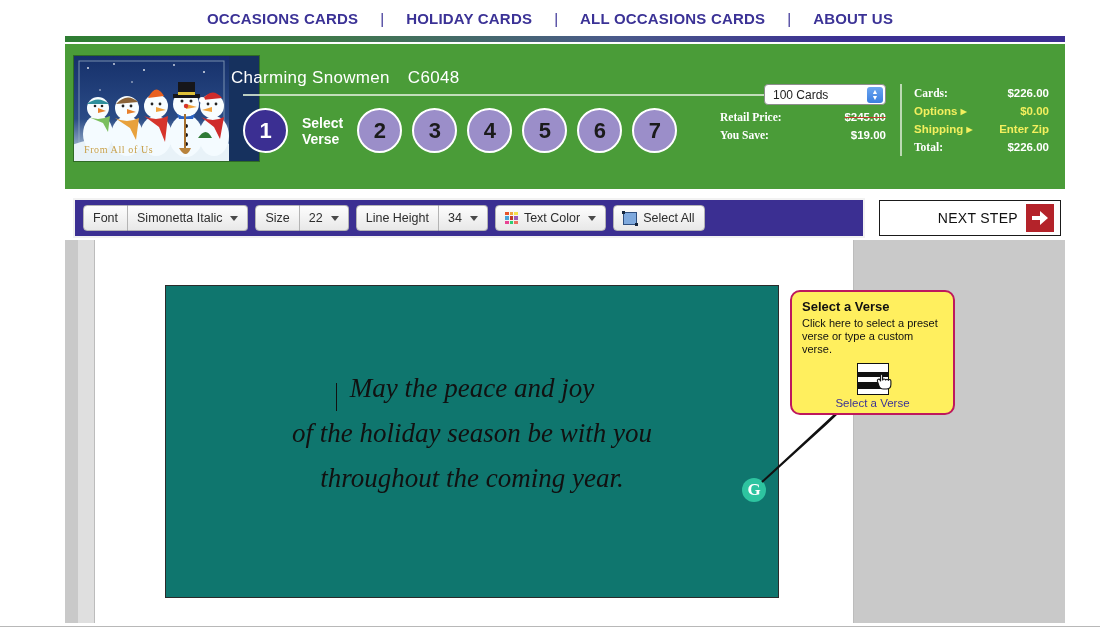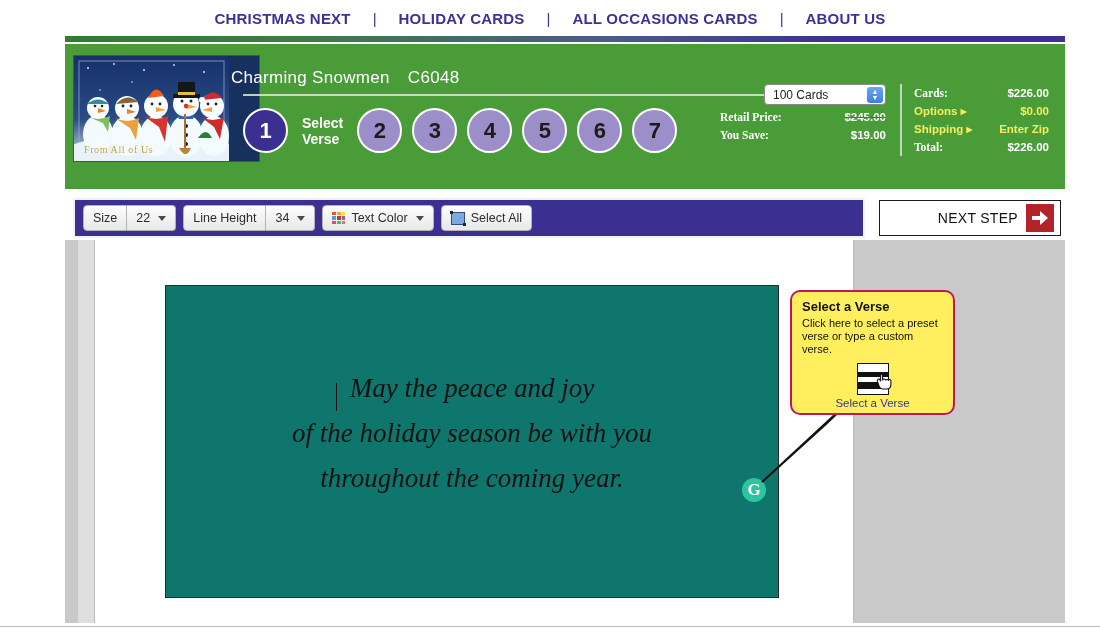--- a/index.html
+++ b/index.html
@@ -336,21 +336,21 @@
     position: absolute;
     left: 0; top: 626px;
     width: 1100px; height: 1px;
     background: #b8b8b8;
   }
 </style>
 </head>
 <body>
 
 <div id="topnav">
-  <a class="nav-link">CHRISTMAS NEXT</a>
+  <a class="nav-link">OCCASIONS CARDS</a>
   <span class="nav-sep">|</span>
   <a class="nav-link">HOLIDAY CARDS</a>
   <span class="nav-sep">|</span>
   <a class="nav-link">ALL OCCASIONS CARDS</a>
   <span class="nav-sep">|</span>
   <a class="nav-link">ABOUT US</a>
 </div>
 
 <div id="gradbar"></div>
 
@@ -498,20 +498,27 @@
         <span class="plabel-w">Total:</span>
         <span class="pval-w">$226.00</span>
       </div>
     </div>
   </div>
 </div>
 
 <div id="toolbarwrap">
   <div id="toolbar">
 
+    <div class="tgroup">
+      <div class="tbtn left">Font</div>
+      <div class="tbtn right fontname">
+        <span>Simonetta Italic</span>
+        <span class="caret"></span>
+      </div>
+    </div>
 
     <div class="tgroup">
       <div class="tbtn left">Size</div>
       <div class="tbtn right value">
         <span>22</span>
         <span class="caret"></span>
       </div>
     </div>
 
     <div class="tgroup">

